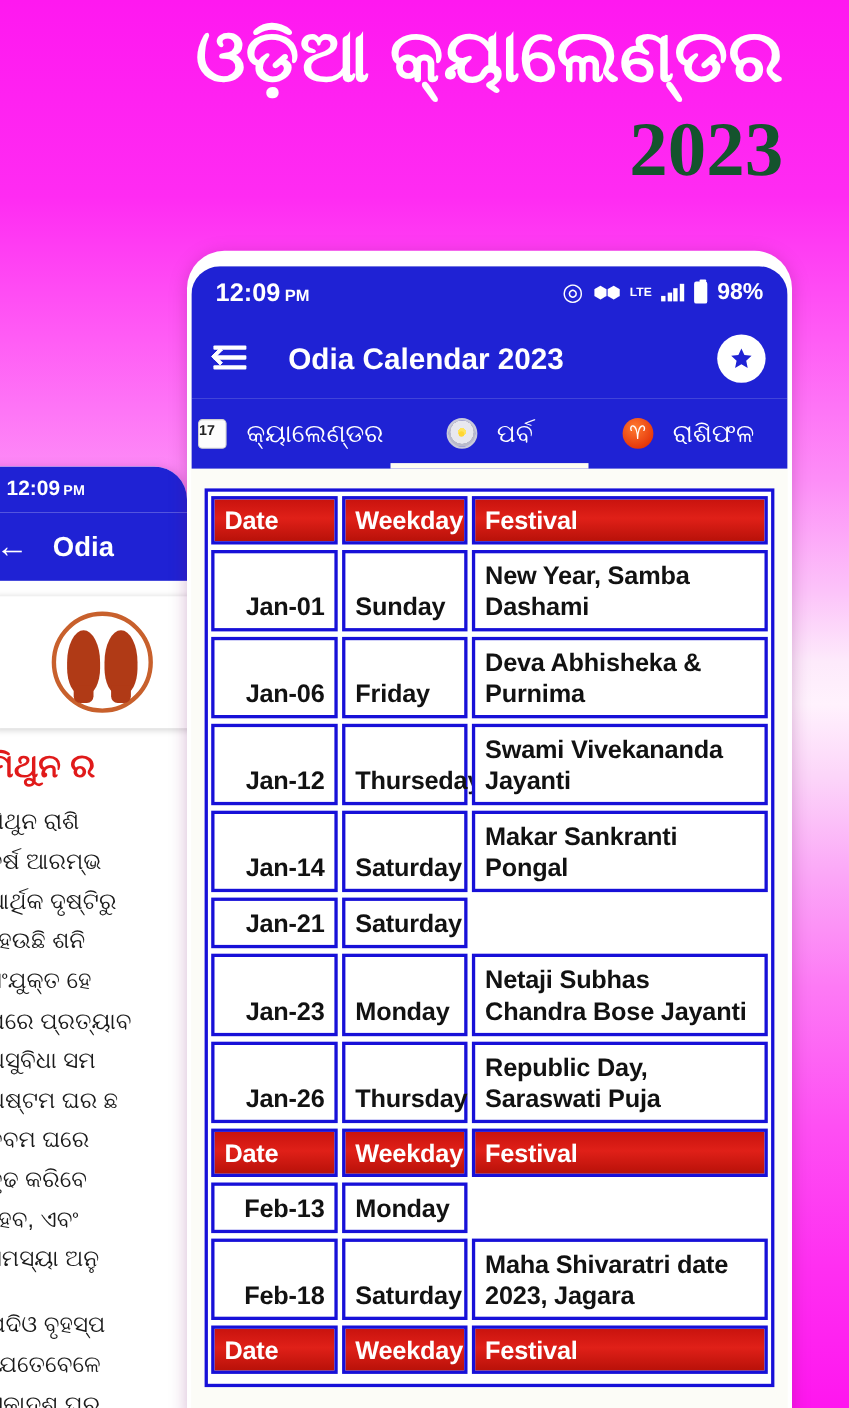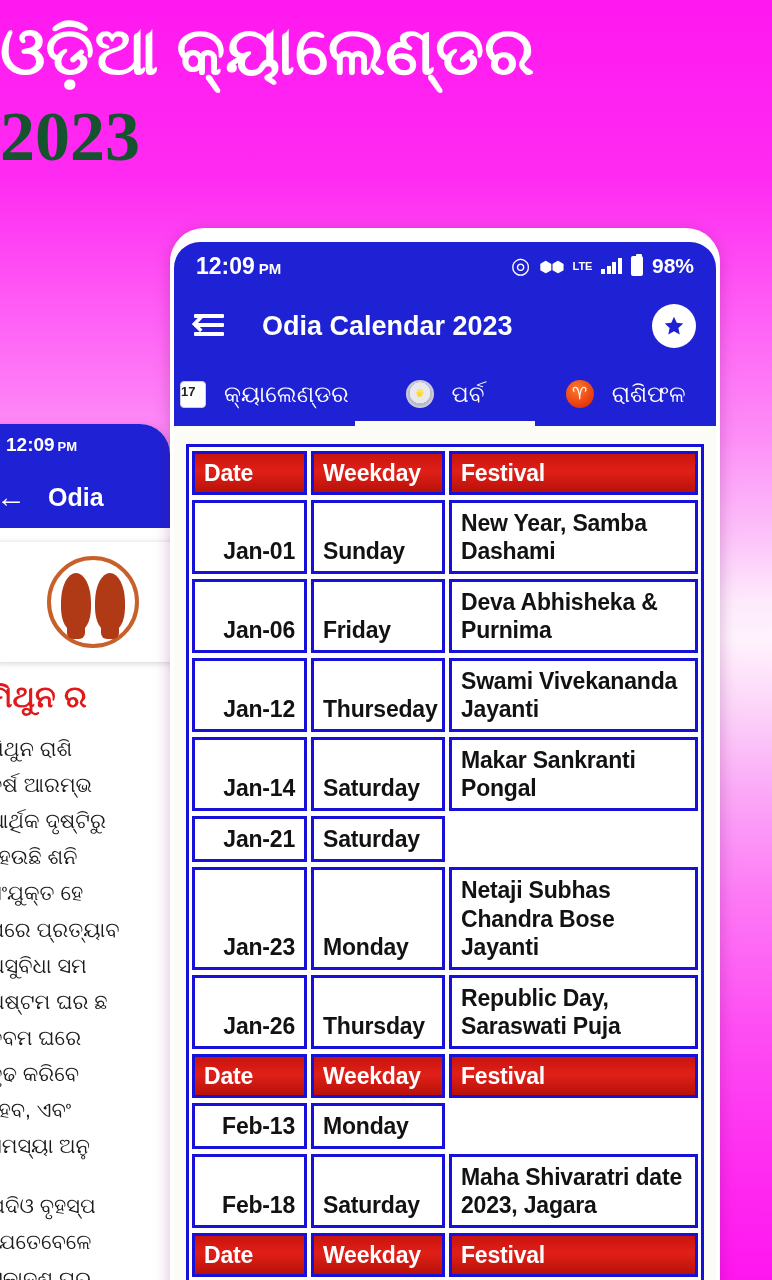--- a/index.html
+++ b/index.html
@@ -28,21 +28,21 @@
         #ff16ef 100%);
     position: relative;
   }
 
   
   .banner {
     position: absolute;
     top: 0; left: 0;
     width: 712px;
     height: 215px;
-    text-align: left;
+    text-align: right;
     padding-top: 10px;
   }
   .banner-line1 {
     font-family: "Liberation Sans", "DejaVu Sans", sans-serif;
     font-size: 66px;
     font-weight: bold;
     color: #ffffff;
     line-height: 1.25;
     letter-spacing: 0px;
     white-space: nowrap;
@@ -337,21 +337,21 @@
   }
   .tcell {
     border: 3px solid #1710d8;
     background: #ffffff;
     padding: 6px 9px;
     display: flex;
     align-items: flex-end;
     min-height: 44px;
   }
   .c-date  { width: 115px; justify-content: flex-end; text-align: center; }
-  .c-day   { width: 134px; justify-content: flex-start; }
+  .c-day   { width: 114px; justify-content: flex-start; }
   .c-fest  { flex: 1; align-items: flex-start; }
   .tcell .txt {
     font-size: 23px;
     font-weight: bold;
     color: #121212;
     line-height: 1.22;
     letter-spacing: -0.2px;
   }
   .hrow .tcell {
     background: linear-gradient(180deg, #c9130e 0%, #e02018 45%, #b81109 100%);

